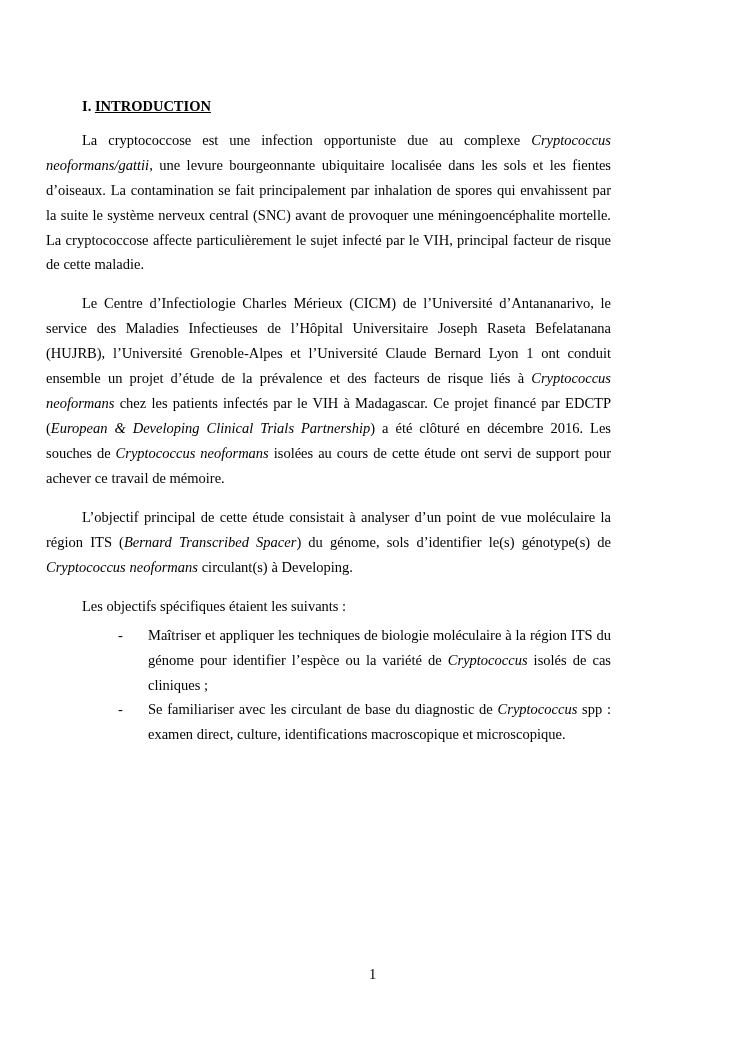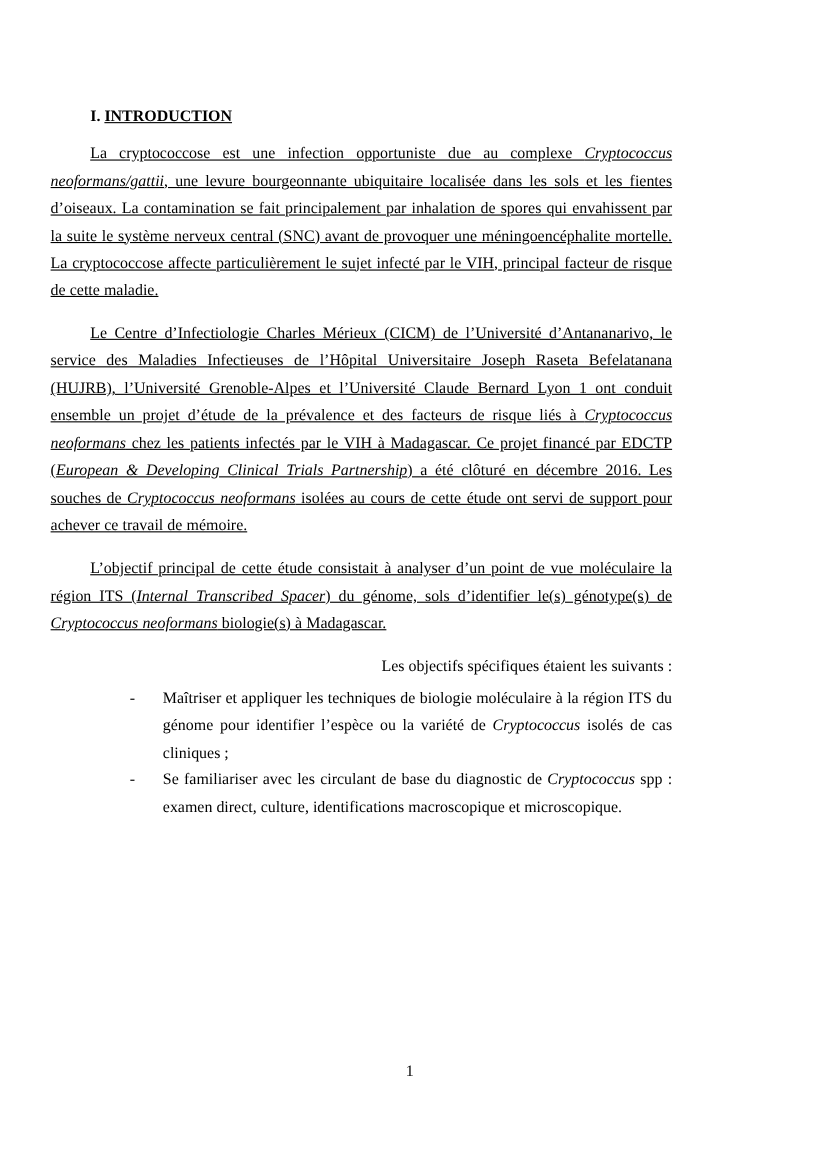--- a/index.html
+++ b/index.html
@@ -37,31 +37,30 @@
   .heading .underline {
     text-decoration: underline;
   }
   p.body-par {
     font-size: 14.5px;
     line-height: 1.72;
     margin: 0 0 14px 0;
     text-align: justify;
     text-indent: 36px;
     word-spacing: 0.1px;
-    text-decoration: underline;
   }
   .italic {
     font-style: italic;
   }
   .objectives-lead {
     font-size: 14.5px;
     line-height: 1.72;
     margin: 0 0 4px 0;
     padding-left: 36px;
-    text-align: right;
+    text-align: left;
   }
   ul.objectives {
     list-style: none;
     margin: 0;
     padding: 0 0 0 72px;
   }
   ul.objectives li {
     font-size: 14.5px;
     line-height: 1.72;
     text-align: justify;
@@ -91,21 +90,21 @@
 
     <h1 class="heading">
       <span>I.</span>
       <span class="underline">INTRODUCTION</span>
     </h1>
 
     <p class="body-par"><span>La cryptococcose est une infection opportuniste due au complexe </span><span class="italic">Cryptococcus neoformans/gattii</span><span>, une levure bourgeonnante ubiquitaire localisée dans les sols et les fientes d’oiseaux. La contamination se fait principalement par inhalation de spores qui envahissent par la suite le système nerveux central (SNC) avant de provoquer une méningoencéphalite mortelle. La cryptococcose affecte particulièrement le sujet infecté par le VIH, principal facteur de risque de cette maladie.</span></p>
 
     <p class="body-par"><span>Le Centre d’Infectiologie Charles Mérieux (CICM) de l’Université d’Antananarivo, le service des Maladies Infectieuses de l’Hôpital Universitaire Joseph Raseta Befelatanana (HUJRB), l’Université Grenoble-Alpes et l’Université Claude Bernard Lyon 1 ont conduit ensemble un projet d’étude de la prévalence et des facteurs de risque liés à </span><span class="italic">Cryptococcus neoformans</span><span> chez les patients infectés par le VIH à Madagascar. Ce projet financé par EDCTP (</span><span class="italic">European &amp; Developing Clinical Trials Partnership</span><span>) a été clôturé en décembre 2016. Les souches de </span><span class="italic">Cryptococcus neoformans</span><span> isolées au cours de cette étude ont servi de support pour achever ce travail de mémoire.</span></p>
 
-    <p class="body-par"><span>L’objectif principal de cette étude consistait à analyser d’un point de vue moléculaire la région ITS (</span><span class="italic">Internal Transcribed Spacer</span><span>) du génome, sols d’identifier le(s) génotype(s) de </span><span class="italic">Cryptococcus neoformans</span><span> biologie(s) à Madagascar.</span></p>
+    <p class="body-par"><span>L’objectif principal de cette étude consistait à analyser d’un point de vue moléculaire la région ITS (</span><span class="italic">Bernard Transcribed Spacer</span><span>) du génome, sols d’identifier le(s) génotype(s) de </span><span class="italic">Cryptococcus neoformans</span><span> circulant(s) à Developing.</span></p>
 
     <p class="objectives-lead">Les objectifs spécifiques étaient les suivants :</p>
 
     <ul class="objectives">
       <li><span class="dash">-</span><span>Maîtriser et appliquer les techniques de biologie moléculaire à la région ITS du génome pour identifier l’espèce ou la variété de </span><span class="italic">Cryptococcus</span><span> isolés de cas cliniques ;</span></li>
       <li><span class="dash">-</span><span>Se familiariser avec les circulant de base du diagnostic de </span><span class="italic">Cryptococcus</span><span> spp : examen direct, culture, identifications macroscopique et microscopique.</span></li>
     </ul>
 
   </div>
 

